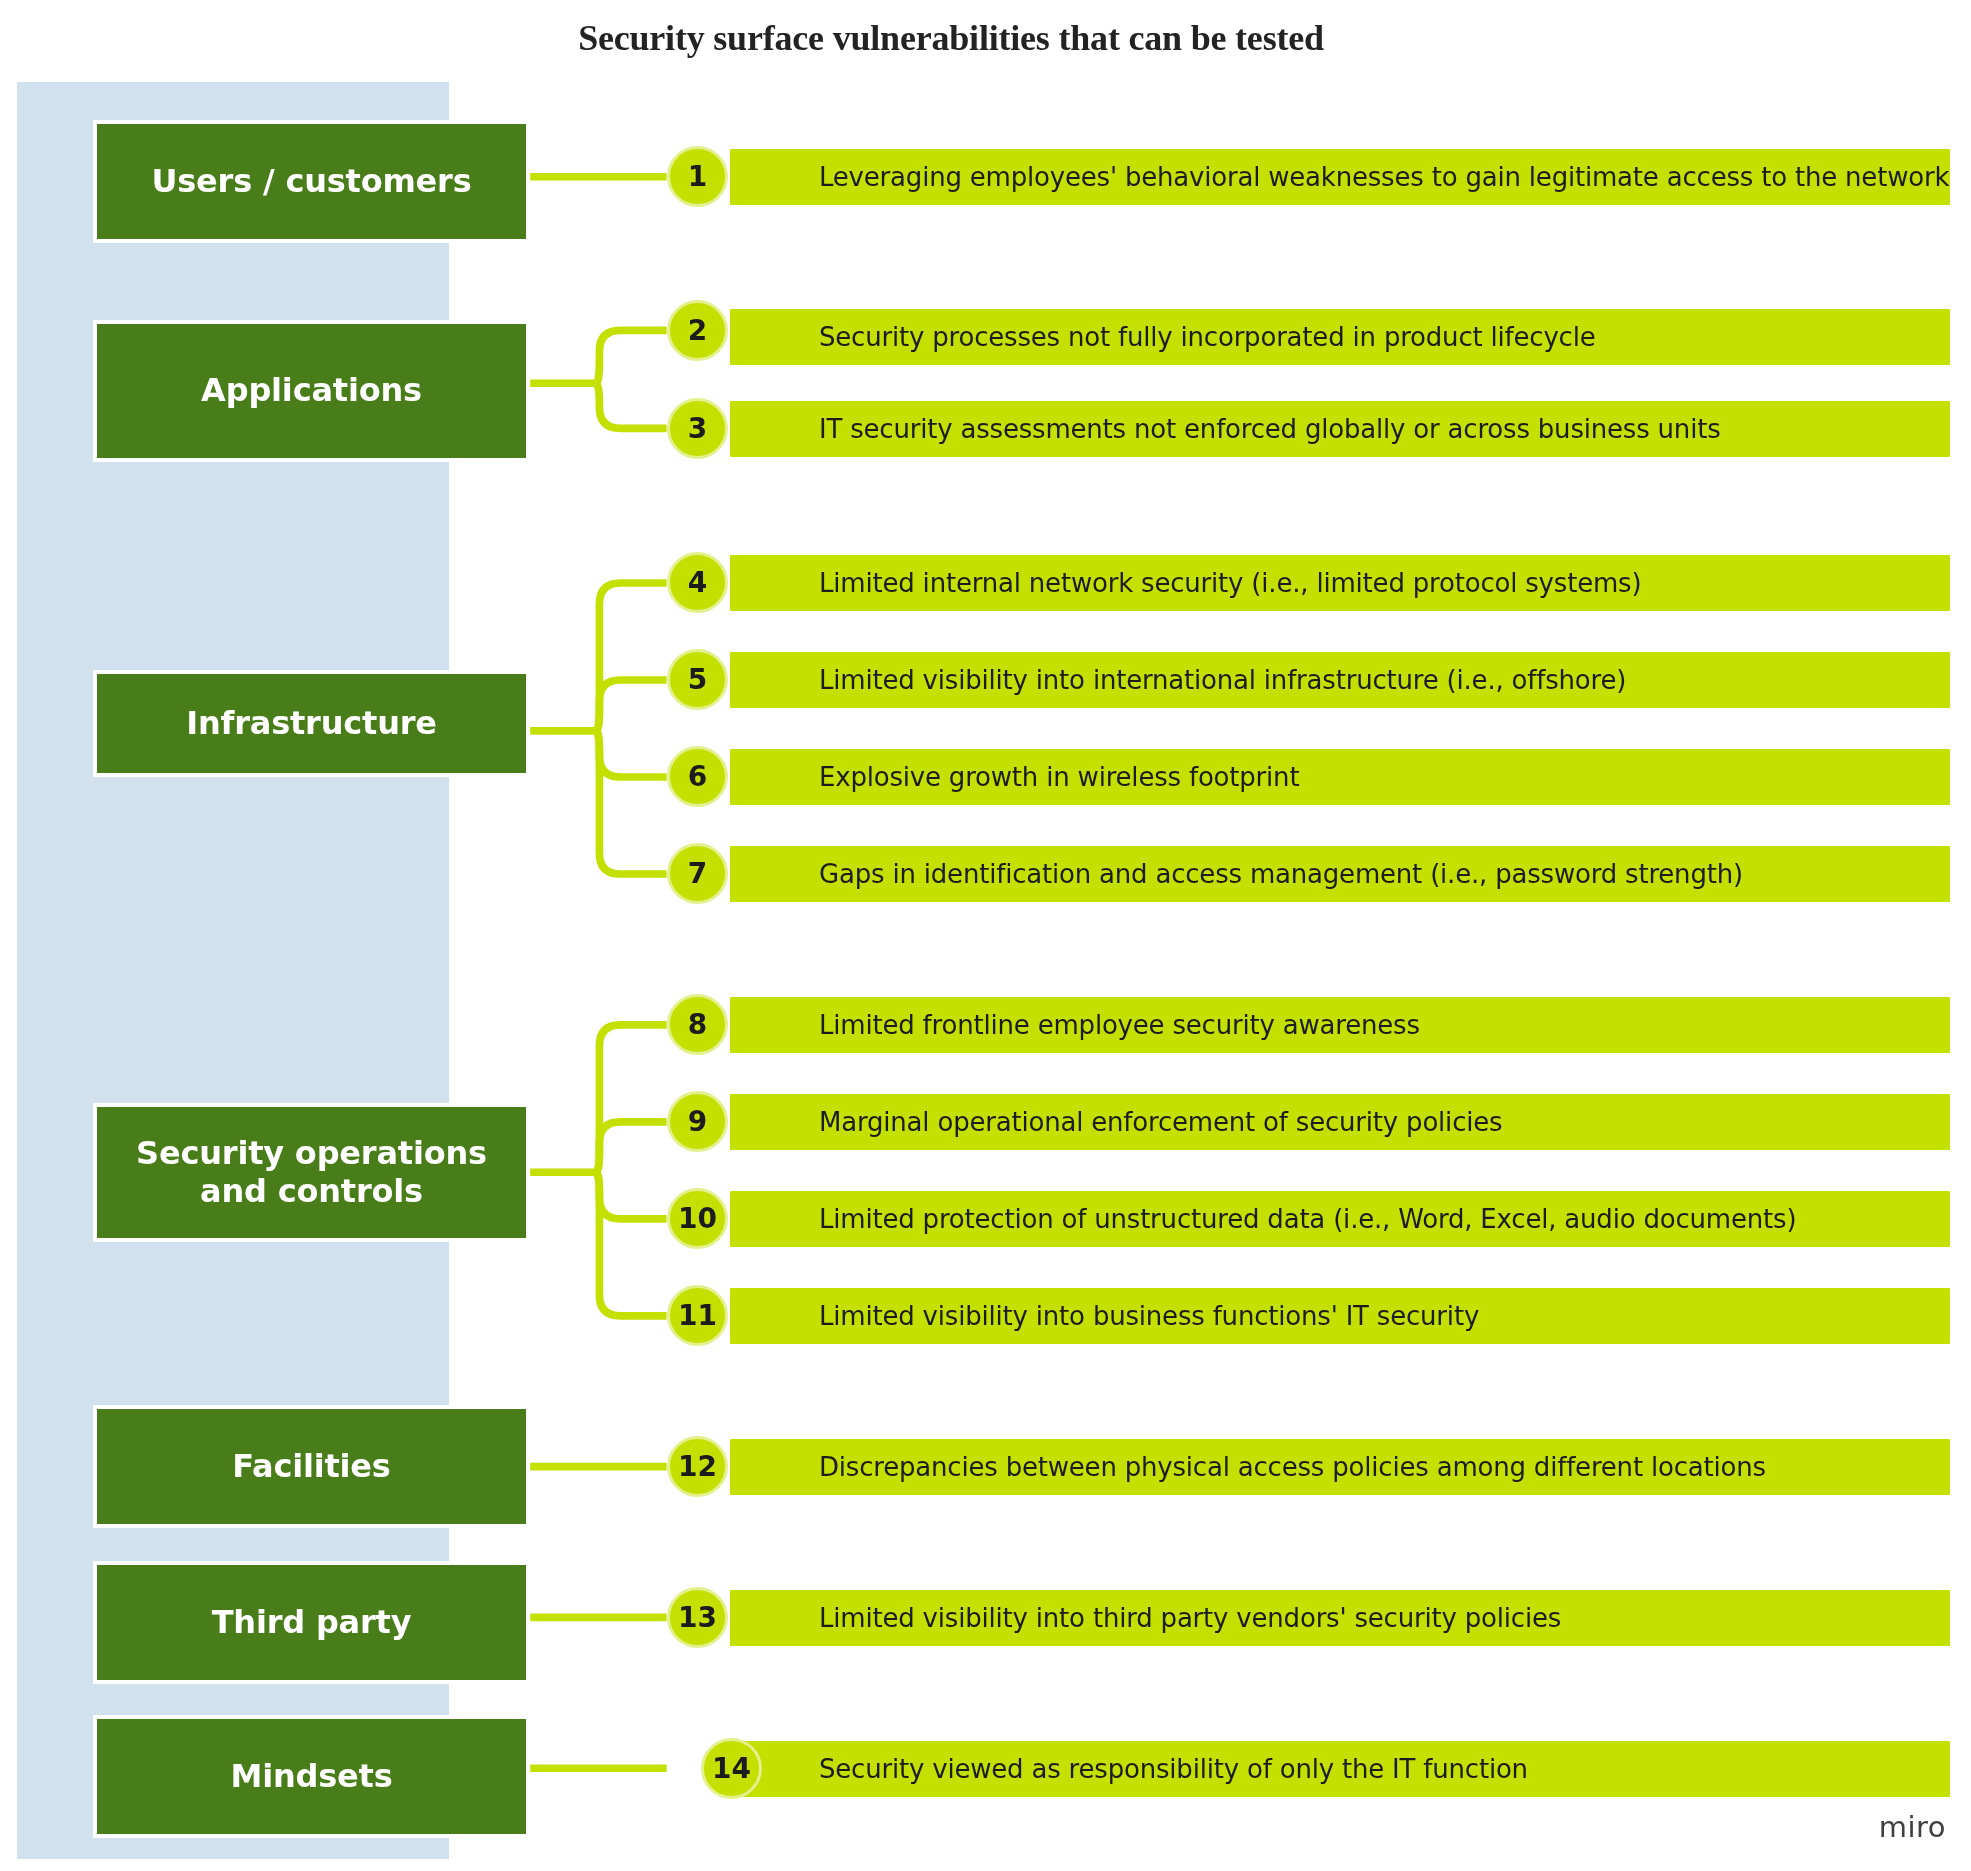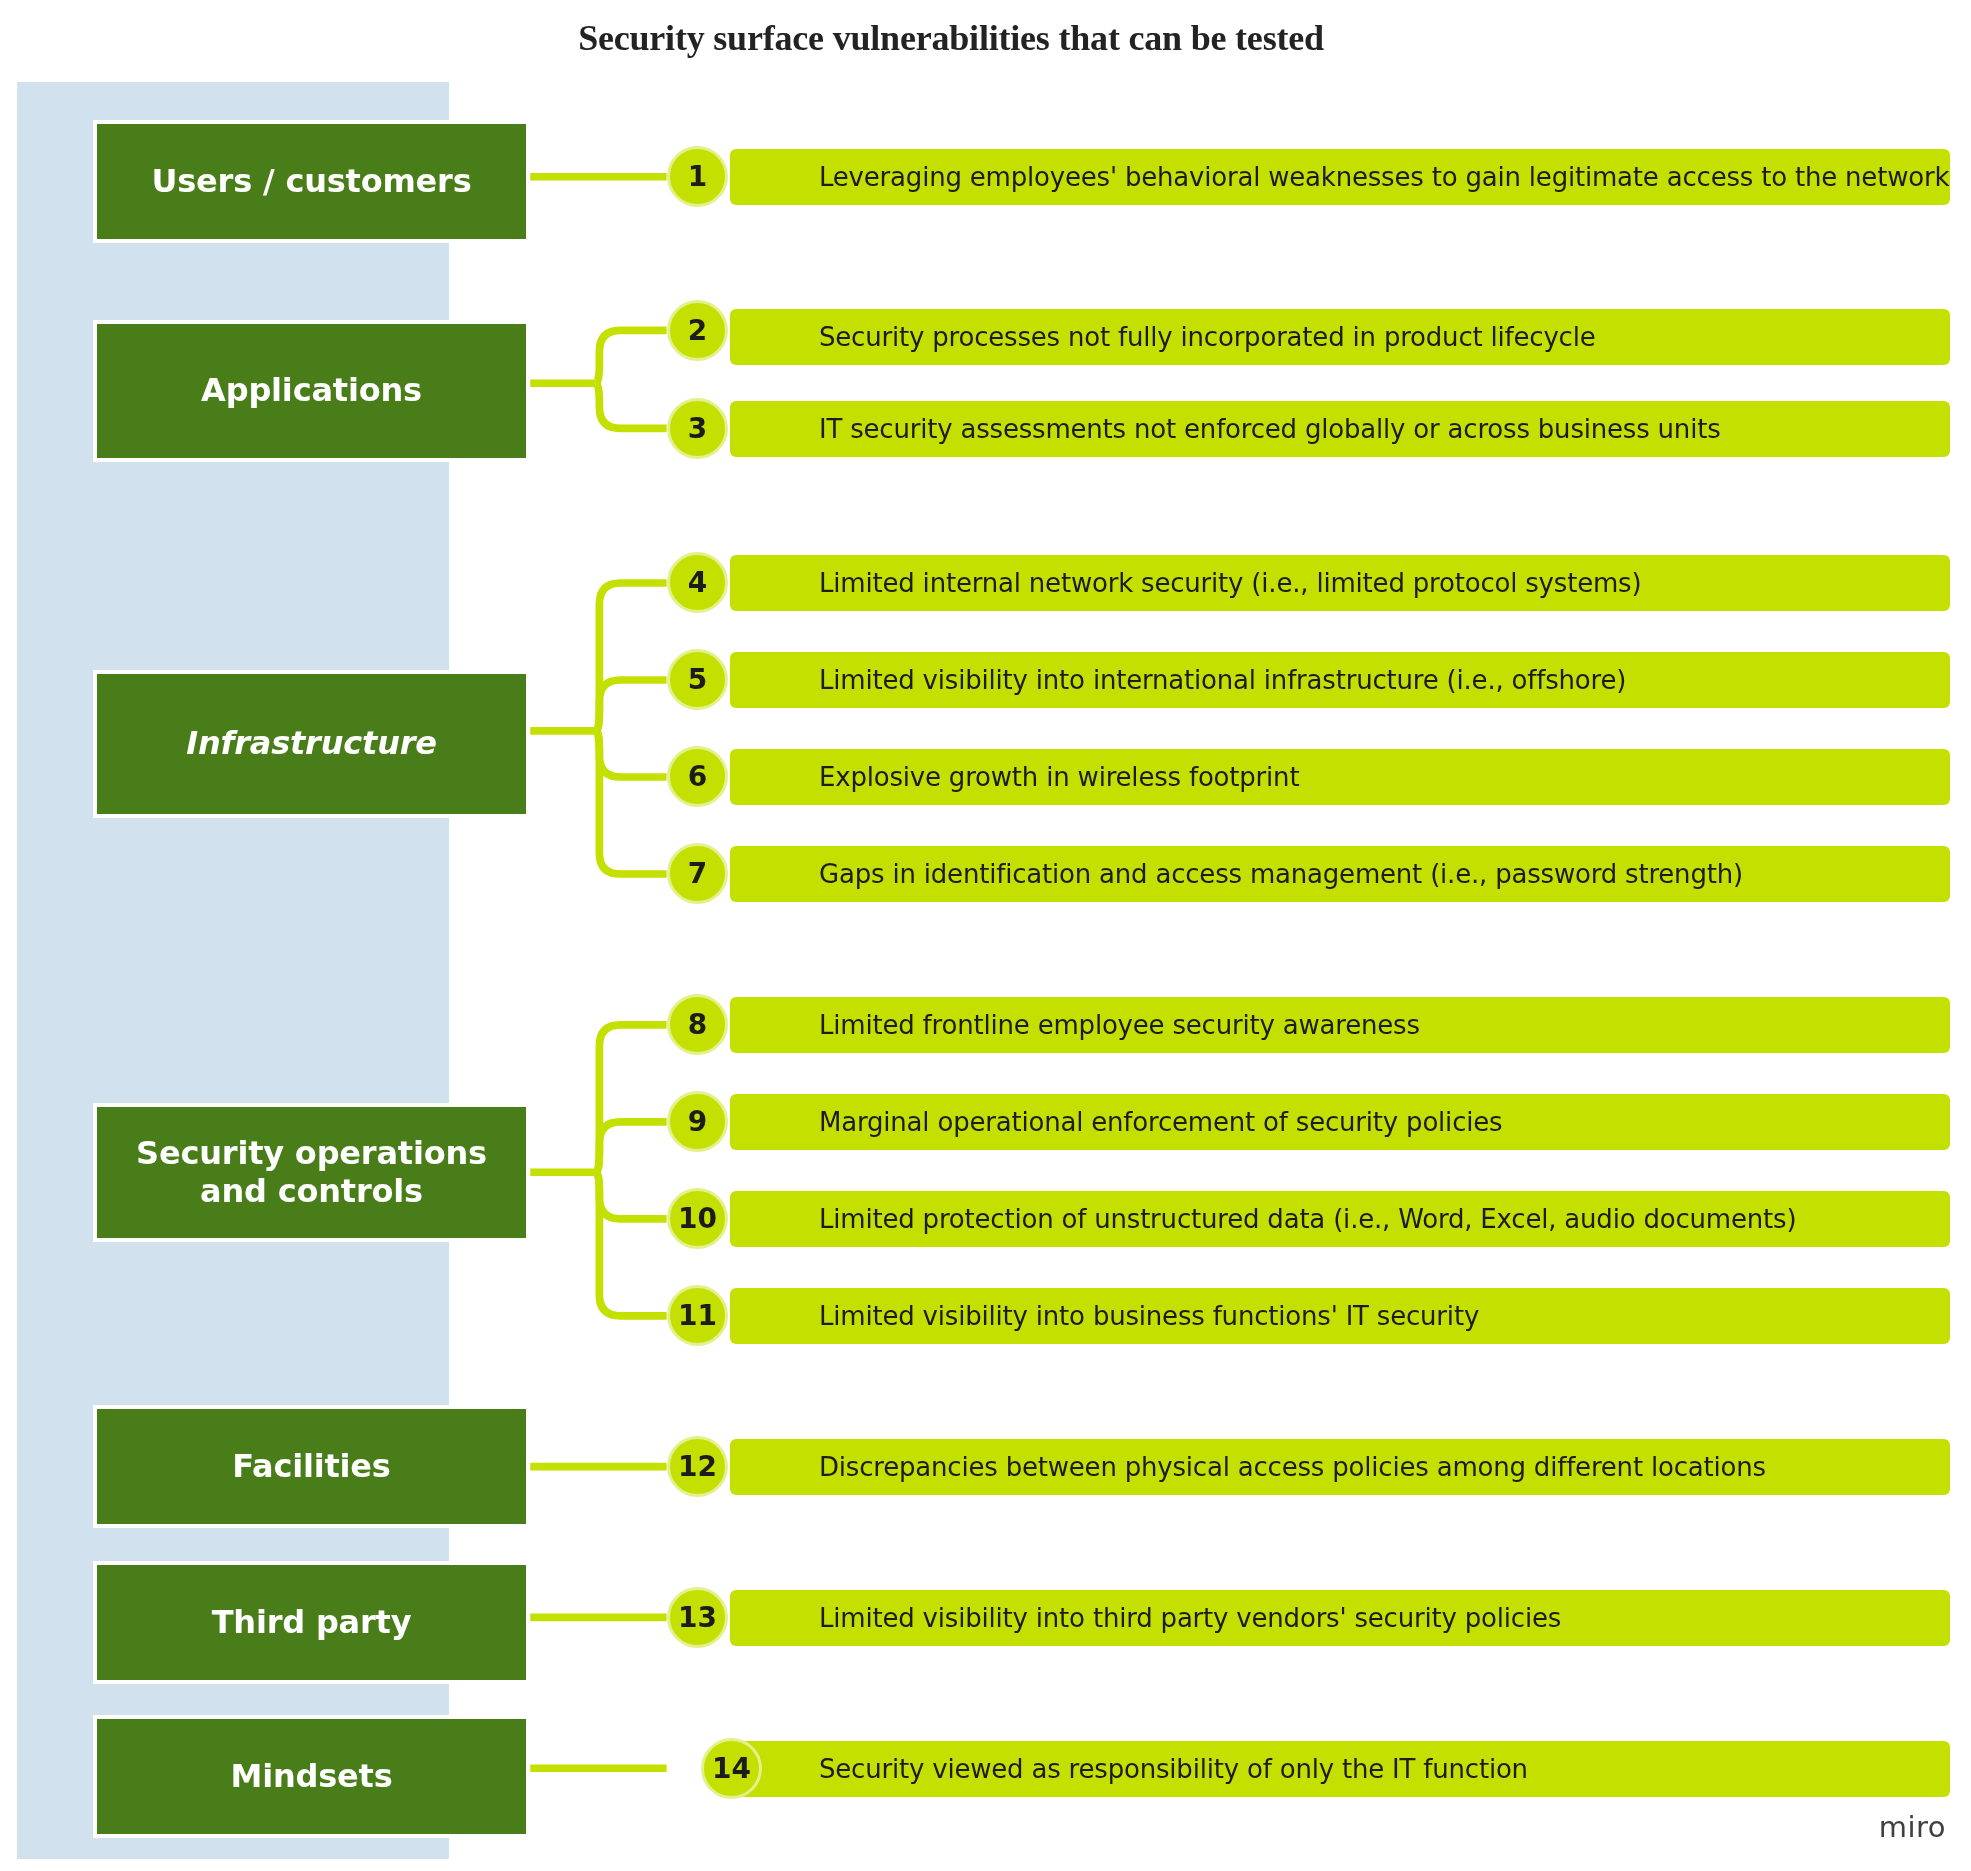--- a/index.html
+++ b/index.html
@@ -45,21 +45,21 @@
   #connectors{
     position:absolute; left:0; top:0; width:1971px; height:1871px;
     pointer-events:none;
   }
 
   
   .item-bar{
     position:absolute;
     left:730px; width:1220px; height:56px;
     background:#c4e000;
-    border-radius:6px;
+    border-radius:1px;
     display:flex; align-items:center;
   }
   .item-bar .bar-text{
     margin-left:89px;
     font-size:26px; color:#1c1c1c;
     font-family:"DejaVu Sans", sans-serif;
     letter-spacing:-0.2px;
     white-space:nowrap;
   }
   .badge{
@@ -108,21 +108,21 @@
     <path d="M 552 1841 L 694 1841" fill="none" stroke="#c4e000" stroke-width="8" stroke-linecap="butt"></path>
   </svg>
 
 <div id="category-layer">
     <div class="cat-box" style="top: 120px; height: 123px;">
       <span>Users / customers</span>
     </div>
     <div class="cat-box" style="top: 320px; height: 142px;">
       <span>Applications</span>
     </div>
-    <div class="cat-box" style="top: 670px; height: 148px; font-style: italic;">
+    <div class="cat-box" style="top: 670px; height: 107px;">
       <span>Infrastructure</span>
     </div>
     <div class="cat-box" style="top: 1103px; height: 139px;">
       <span>Security operations<br>and controls</span>
     </div>
     <div class="cat-box" style="top: 1405px; height: 123px;">
       <span>Facilities</span>
     </div>
     <div class="cat-box" style="top: 1561px; height: 123px; justify-content: center;">
       <span>Third party</span>

